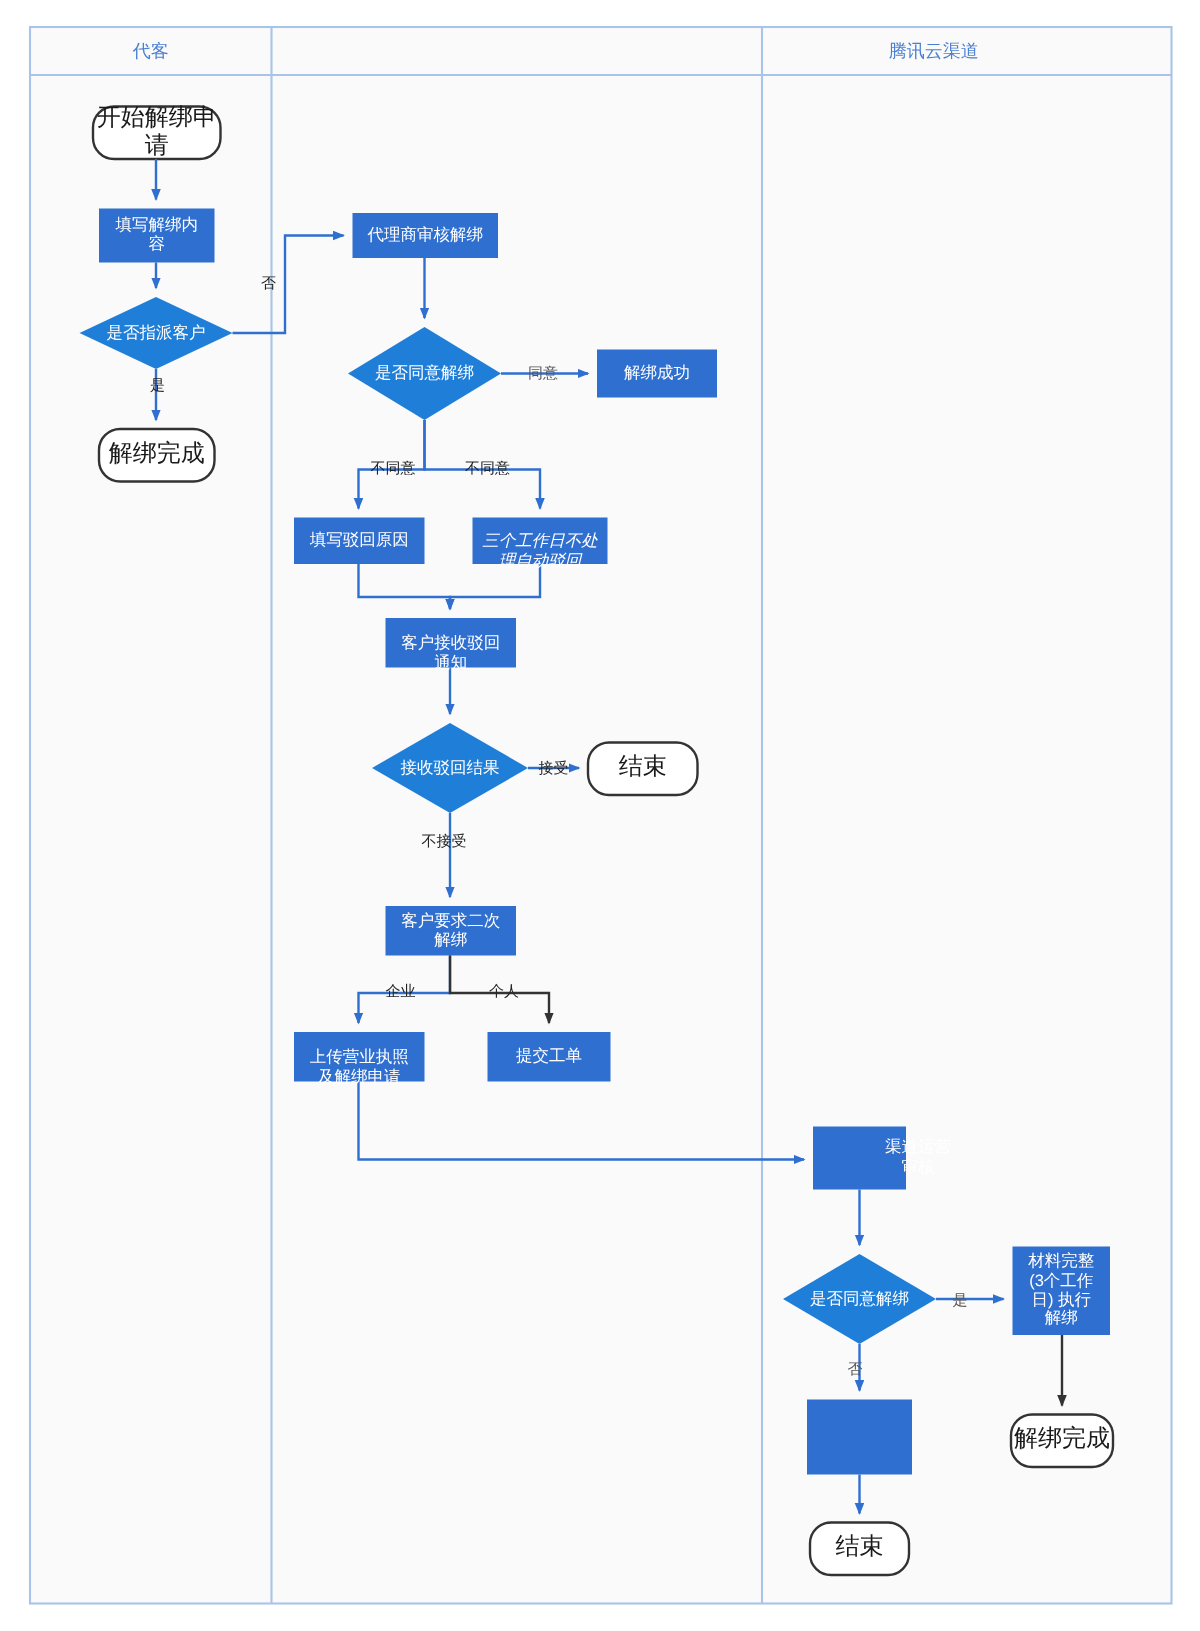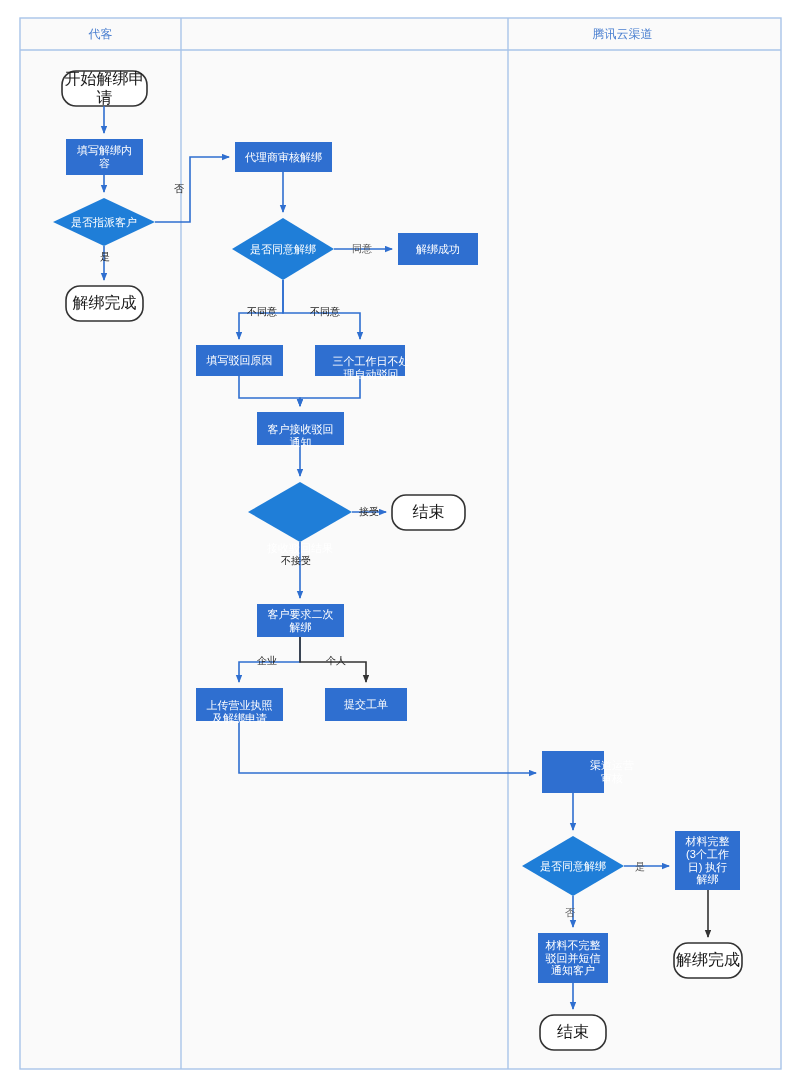--- a/index.html
+++ b/index.html
@@ -106,32 +106,31 @@
 
   <div class="node-text term-label" style="left:62px;top:71px;width:85px;height:35px;">开始解绑申请</div>
   <div class="node-text proc-label" style="left:66px;top:139px;width:77px;height:36px;">填写解绑内<br>容</div>
   <div class="node-text dec-label" style="left:53px;top:208px;width:102px;height:28px;">是否指派客户</div>
   <div class="node-text term-label" style="left:66px;top:286px;width:77px;height:35px;">解绑完成</div>
 
   <div class="node-text proc-label" style="left:235px;top:142px;width:97px;height:30px;">代理商审核解绑</div>
   <div class="node-text dec-label" style="left:232px;top:236px;width:102px;height:26px;">是否同意解绑</div>
   <div class="node-text proc-label" style="left:398px;top:233px;width:80px;height:32px;">解绑成功</div>
   <div class="node-text proc-label" style="left:196px;top:345px;width:87px;height:31px;">填写驳回原因</div>
-  <div class="node-text proc-label" style="left:326px;top:345px;width:90px;height:46px;">三个工作日不处<br>理自动驳回</div>
+  <div class="node-text proc-label" style="left:315px;top:345px;width:90px;height:46px;font-style:italic;">三个工作日不处<br>理自动驳回</div>
   <div class="node-text proc-label" style="left:257px;top:412px;width:87px;height:47px;">客户接收驳回<br>通知</div>
-  <div class="node-text dec-label" style="left:249px;top:499px;width:102px;height:26px;margin-top:36px;">接收驳回结果</div>
+  <div class="node-text dec-label" style="left:249px;top:499px;width:102px;height:26px;">接收驳回结果</div>
   <div class="node-text term-label" style="left:392px;top:495px;width:73px;height:35px;">结束</div>
   <div class="node-text proc-label" style="left:257px;top:604px;width:87px;height:33px;">客户要求二次<br>解绑</div>
   <div class="node-text proc-label" style="left:196px;top:688px;width:87px;height:48px;">上传营业执照<br>及解绑申请</div>
   <div class="node-text proc-label" style="left:325px;top:688px;width:82px;height:33px;">提交工单</div>
 
   <div class="node-text proc-label" style="left:542px;top:751px;width:62px;height:42px;padding-left:39px;">渠道运营<br>审核</div>
   <div class="node-text dec-label" style="left:522px;top:854px;width:102px;height:25px;">是否同意解绑</div>
   <div class="node-text proc-label" style="left:675px;top:831px;width:65px;height:59px;">材料完整<br>(3个工作<br>日) 执行<br>解绑</div>
-  <div class="node-text proc-label" style="left:538px;top:933px;width:70px;height:50px;">材料不完整<br>驳回并短信<br>通知客户</div>
   <div class="node-text term-label" style="left:674px;top:943px;width:68px;height:35px;">解绑完成</div>
   <div class="node-text term-label" style="left:540px;top:1015px;width:66px;height:35px;">结束</div>
 
   <div class="edge-label" style="left:168px;top:182px;width:22px;height:14px;">否</div>
   <div class="edge-label" style="left:94px;top:250px;width:22px;height:14px;">是</div>
   <div class="edge-label grey" style="left:344px;top:242px;width:36px;height:14px;">同意</div>
   <div class="edge-label" style="left:240px;top:305px;width:44px;height:14px;">不同意</div>
   <div class="edge-label" style="left:303px;top:305px;width:44px;height:14px;">不同意</div>
   <div class="edge-label" style="left:352px;top:505px;width:34px;height:14px;">接受</div>
   <div class="edge-label" style="left:274px;top:554px;width:44px;height:14px;">不接受</div>

